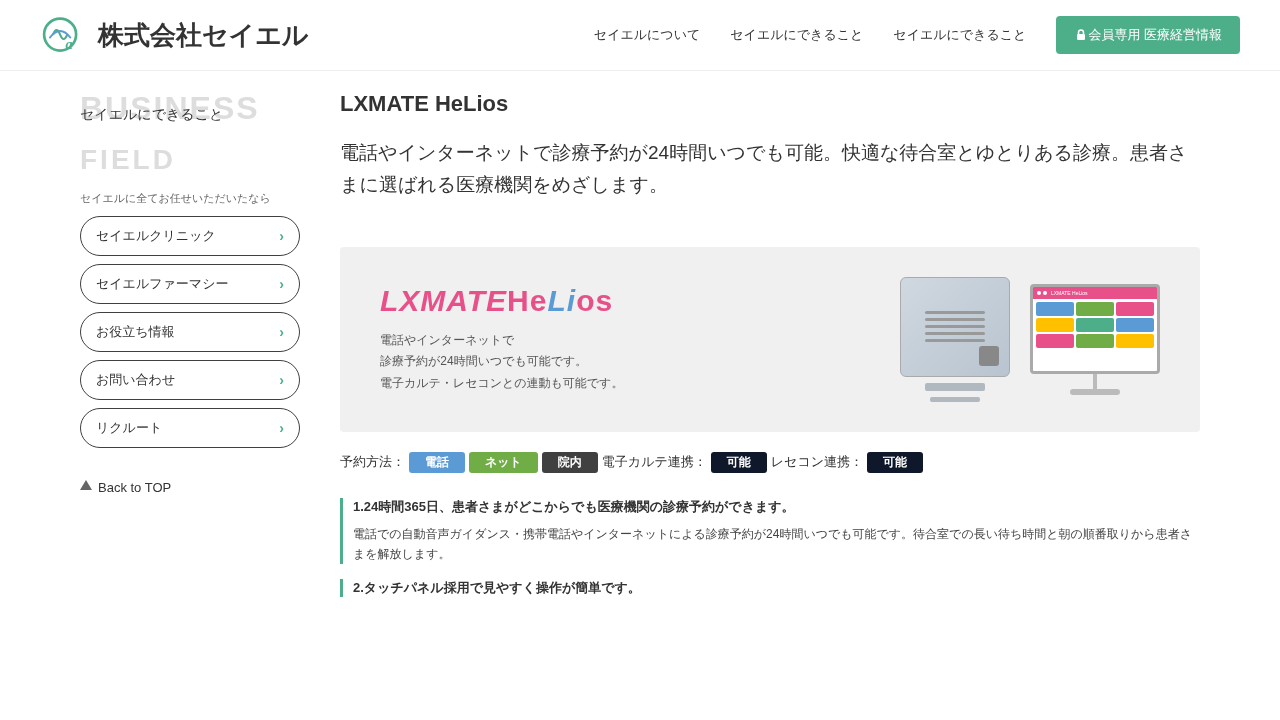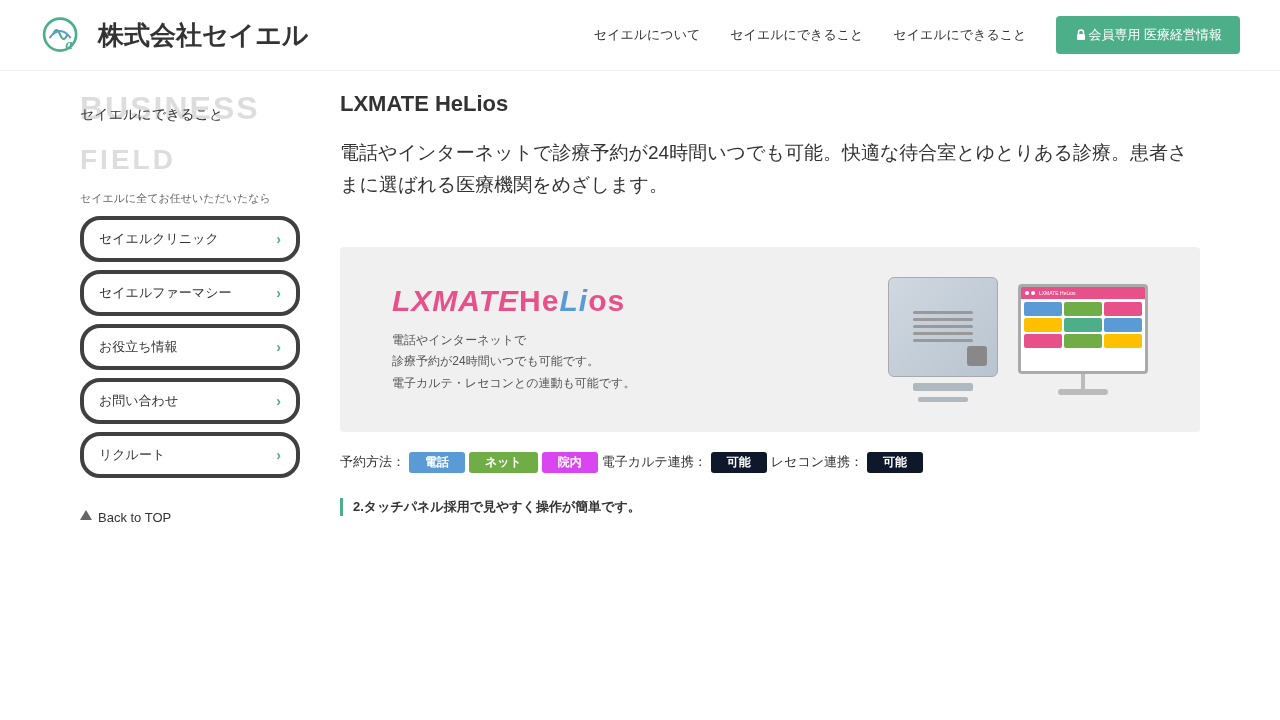--- a/index.html
+++ b/index.html
@@ -92,21 +92,21 @@
     .sidebar-section-label {
       font-size: 11px;
       color: #666;
       margin-bottom: 10px;
     }
     .sidebar-menu-item {
       display: flex;
       align-items: center;
       justify-content: space-between;
       padding: 10px 15px;
-      border: 4px solid #404040;
+      border: 1px solid #404040;
       border-radius: 20px;
       margin-bottom: 8px;
       cursor: pointer;
       font-size: 13px;
       color: #333;
       background: #fff;
     }
     .chevron-icon {
       color: #4caf8a;
       font-size: 14px;
@@ -146,21 +146,21 @@
       margin-bottom: 20px;
       line-height: 1.7;
     }
 
     
     .product-image-container {
       width: 100%;
       background: #f0f0f0;
       border-radius: 4px;
       margin-bottom: 20px;
-      padding: 30px 52px;
+      padding: 30px 40px;
       display: flex;
       align-items: center;
       justify-content: space-between;
       min-height: 170px;
       position: relative;
       overflow: hidden;
       margin-top: 45px;
     }
     .product-image-left {
       z-index: 1;
@@ -287,21 +287,21 @@
     .badge {
       display: inline-block;
       padding: 2px 16px;
       border-radius: 3px;
       font-size: 12px;
       font-weight: bold;
       color: #fff;
     }
     .badge-blue { background: #5b9bd5; }
     .badge-green { background: #70ad47; }
-    .badge-teal { background: #d946ef; }
+    .badge-teal { background: #404040; }
     .badge-ok { background: #0f172a; }
 
     
     .section-title {
       color: #4caf8a;
       font-size: 15px;
       font-weight: bold;
       margin-bottom: 15px;
     }
     .feature-item {
@@ -451,18 +451,22 @@
       <span class="badge badge-blue">電話</span>
       <span class="badge badge-green">ネット</span>
       <span class="badge badge-teal">院内</span>
       <span>電子カルテ連携：</span>
       <span class="badge badge-ok">可能</span>
       <span>レセコン連携：</span>
       <span class="badge badge-ok">可能</span>
     </div>
 
 
+    <div class="feature-item">
+      <div class="feature-title">1.24時間365日、患者さまがどこからでも医療機関の診療予約ができます。</div>
+      <div class="feature-desc">電話での自動音声ガイダンス・携帯電話やインターネットによる診療予約が24時間いつでも可能です。待合室での長い待ち時間と朝の順番取りから患者さまを解放します。</div>
+    </div>
 
     <div class="feature-item">
       <div class="feature-title">2.タッチパネル採用で見やすく操作が簡単です。</div>
     </div>
   </main>
 </div>
 
 </body></html>

